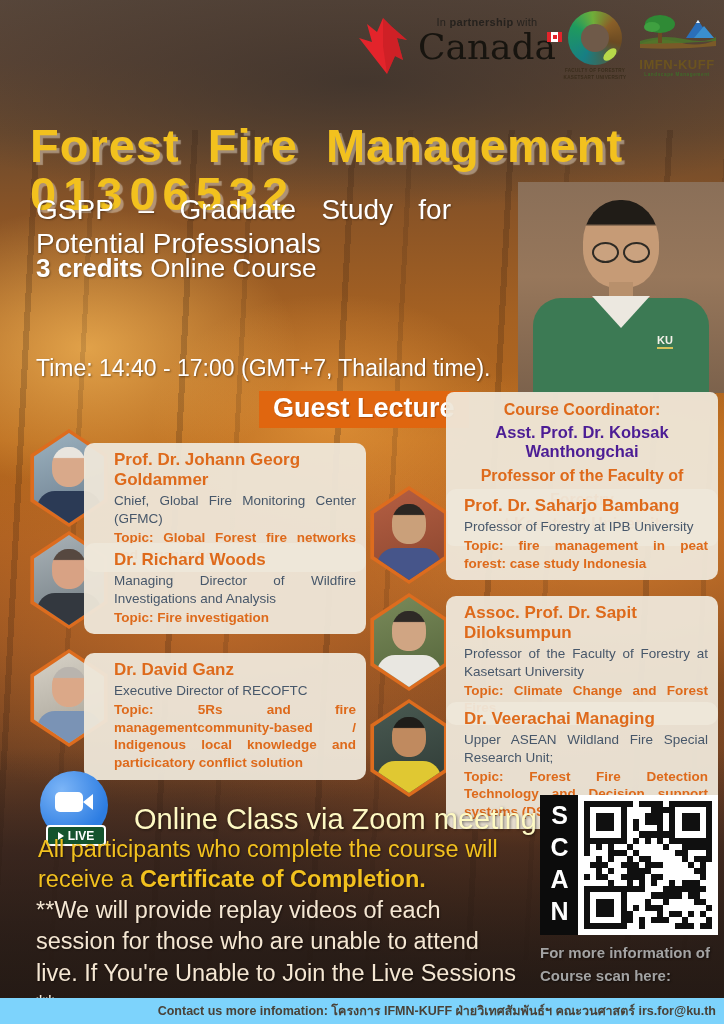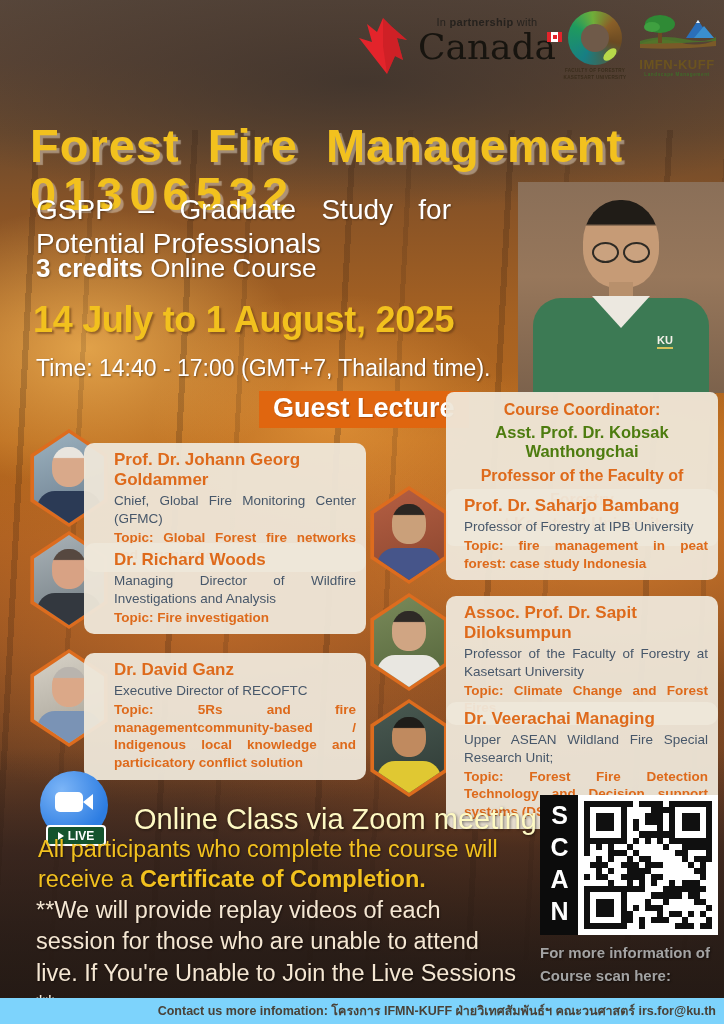--- a/index.html
+++ b/index.html
@@ -82,21 +82,21 @@
   .coord-shirt{position:absolute;left:50%;bottom:0;transform:translateX(-50%);width:176px;height:95px;
     border-radius:28px 28px 0 0;background:#3c7a54;}
   .coord-collar{position:absolute;left:50%;top:-2px;transform:translateX(-50%);width:58px;height:32px;
     background:#ece8e0;clip-path:polygon(0 0,100% 0,50% 100%);}
   .ku-label{position:absolute;right:36px;top:36px;color:#f5f2ea;font-size:11px;font-weight:bold;
     border-bottom:2px solid #d8c25a;padding-bottom:1px;}
 
   .coord-card{position:absolute;left:446px;top:392px;width:272px;background:rgba(238,231,217,.95);
     border-radius:8px;text-align:center;padding:9px 8px 10px;}
   .coord-label{font-size:16px;font-weight:bold;color:#de6a1b;}
-  .coord-name{font-size:16.5px;font-weight:bold;color:#4d7c0f;margin:4px 0 3px;}
+  .coord-name{font-size:16.5px;font-weight:bold;color:#4c1d95;margin:4px 0 3px;}
   .coord-role{font-size:16px;font-weight:bold;color:#de6a1b;line-height:1.5;}
 
   
   .card{position:absolute;background:rgba(238,231,217,.95);border-radius:10px;padding:7px 10px 8px 18px;}
   .card .nm{font-size:17px;font-weight:bold;color:#de6a1b;margin-bottom:2px;}
   .card .rl{font-size:13.5px;color:#47576a;line-height:1.32;text-align:justify;}
   .card .tp{font-size:13.5px;font-weight:bold;color:#de6a1b;line-height:1.32;text-align:justify;margin-top:1px;}
   .cardL{left:84px;width:282px;padding-left:30px;}
   .cardR{left:446px;width:272px;}
   .card1{top:443px}.card2{top:543px}.card3{top:653px}
@@ -204,21 +204,20 @@
   <div class="title">
     <div class="t1">Forest Fire Management</div>
     <div class="t2">01306532</div>
   </div>
   <div class="subtitle">
     <div class="just">GSPP – Graduate Study for</div>
     <div>Potential Professionals</div>
   </div>
   <div class="credits"><b>3 credits</b><span> Online Course</span></div>
 
-  <div class="dates">14 July to 1 August, 2025</div>
   <div class="time">Time: 14:40 - 17:00 (GMT+7, Thailand time).</div>
   <div class="guest-badge">Guest Lecture</div>
 
   <div class="coord-photo">
     <div class="coord-head"></div>
     <div class="coord-glasses"></div>
     <div class="coord-neck"></div>
     <div class="coord-shirt">
       <div class="coord-collar"></div>
       <div class="ku-label">KU</div>

